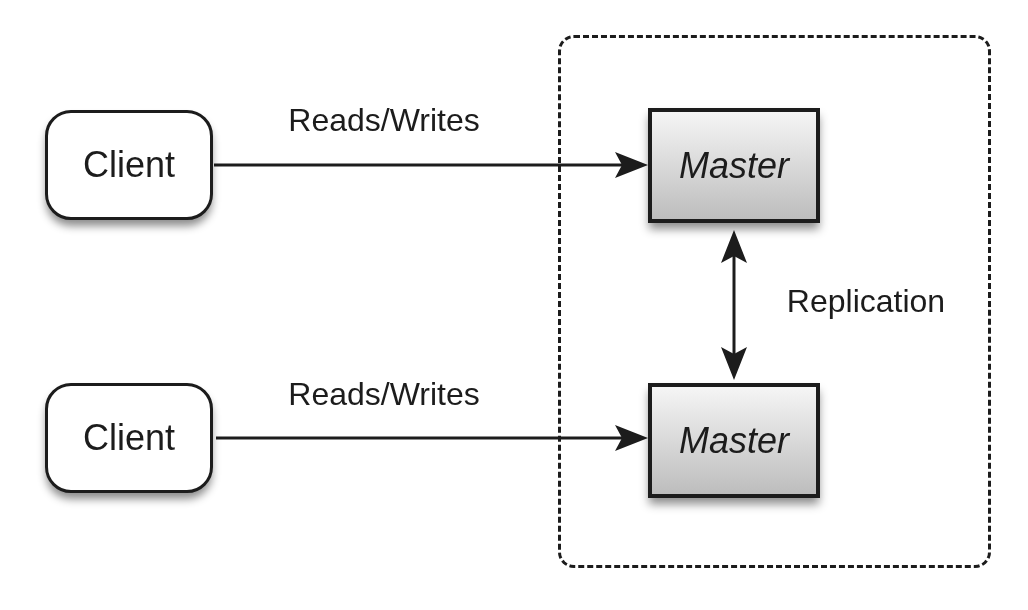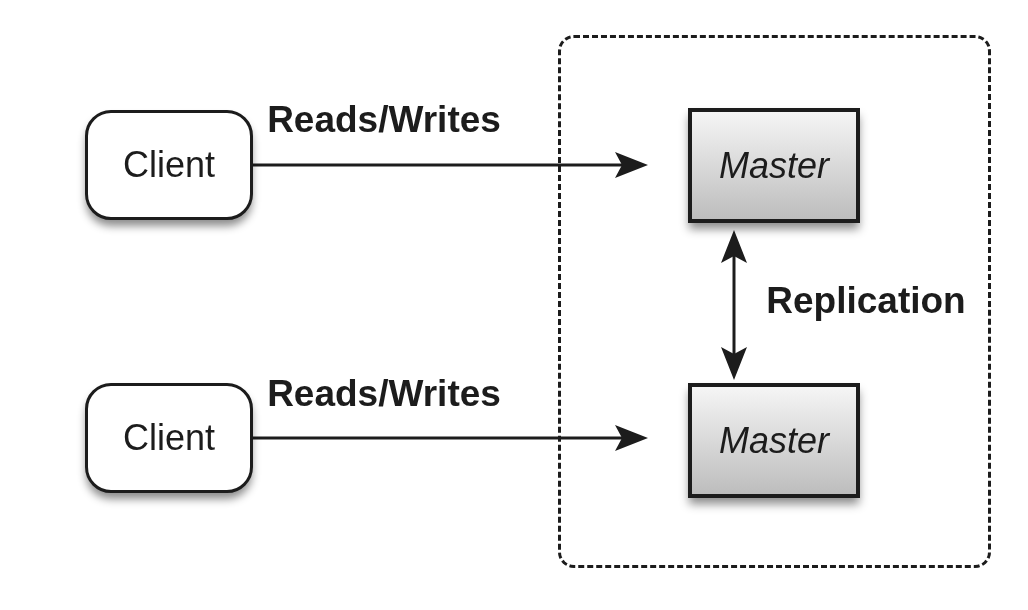--- a/index.html
+++ b/index.html
@@ -35,21 +35,20 @@
   }
   .node {
     position: absolute;
     box-sizing: border-box;
     display: flex;
     align-items: center;
     justify-content: center;
     font-size: 36px;
     line-height: 1;
     color: var(--text, #1c1c1c);
-    margin-left: 40px;
   }
   .client {
     width: 168px;
     height: 110px;
     background: var(--client-fill, #ffffff);
     border: 3px solid var(--stroke, #1c1c1c);
     border-radius: 26px;
     box-shadow: 0 7px 9px -1px rgba(0,0,0,0.45);
   }
   #client-1 { left: 45px; top: 110px; }
@@ -72,26 +71,25 @@
     left: 558px;
     top: 35px;
     width: 433px;
     height: 533px;
     box-sizing: border-box;
     border: 3px dashed var(--stroke, #1c1c1c);
     border-radius: 16px;
   }
   .edge-label {
     position: absolute;
-    font-size: 37px;
+    font-size: 32px;
     line-height: 40px;
     white-space: nowrap;
     color: var(--text, #1c1c1c);
     transform: translateX(-50%);
-    font-weight: bold;
   }
   #label-rw-top { left: 384px; top: 100px; }
   #label-rw-bottom { left: 384px; top: 374px; }
   #label-replication { left: 866px; top: 281px; text-align: right; }
 </style>
 </head>
 <body>
 
 <div class="canvas">
 

